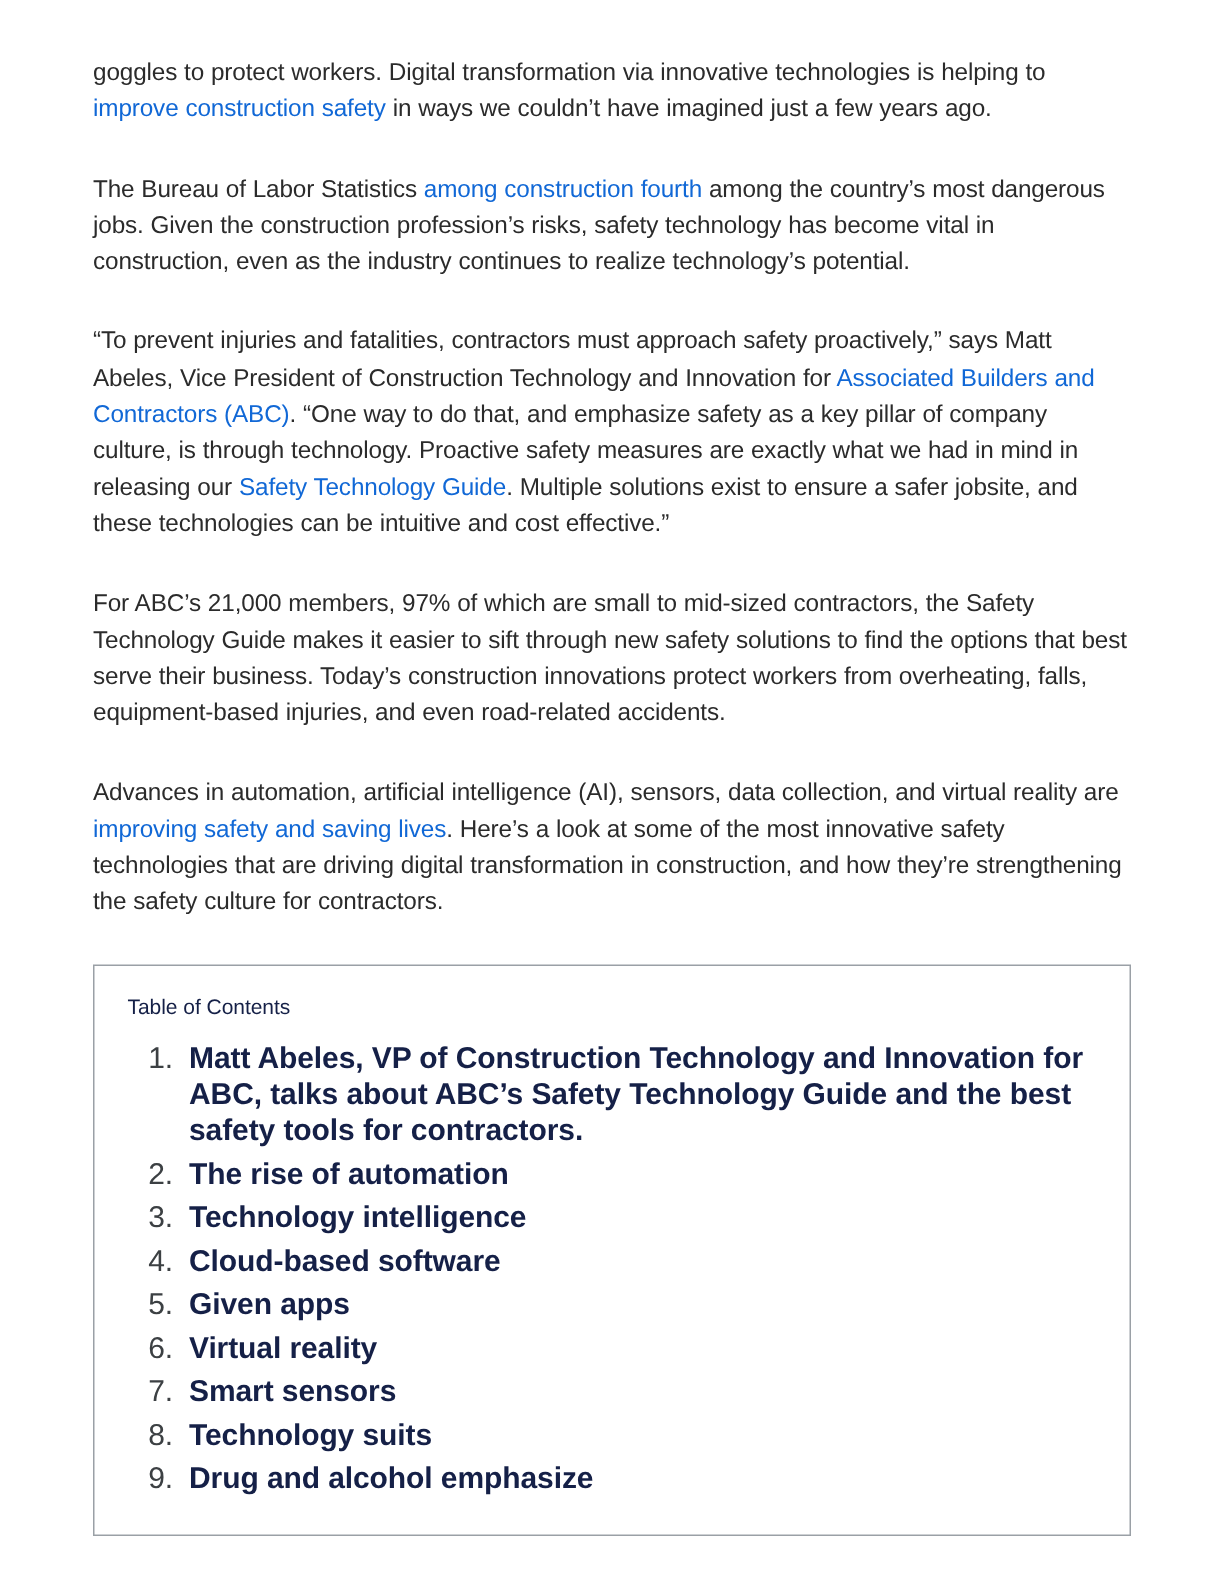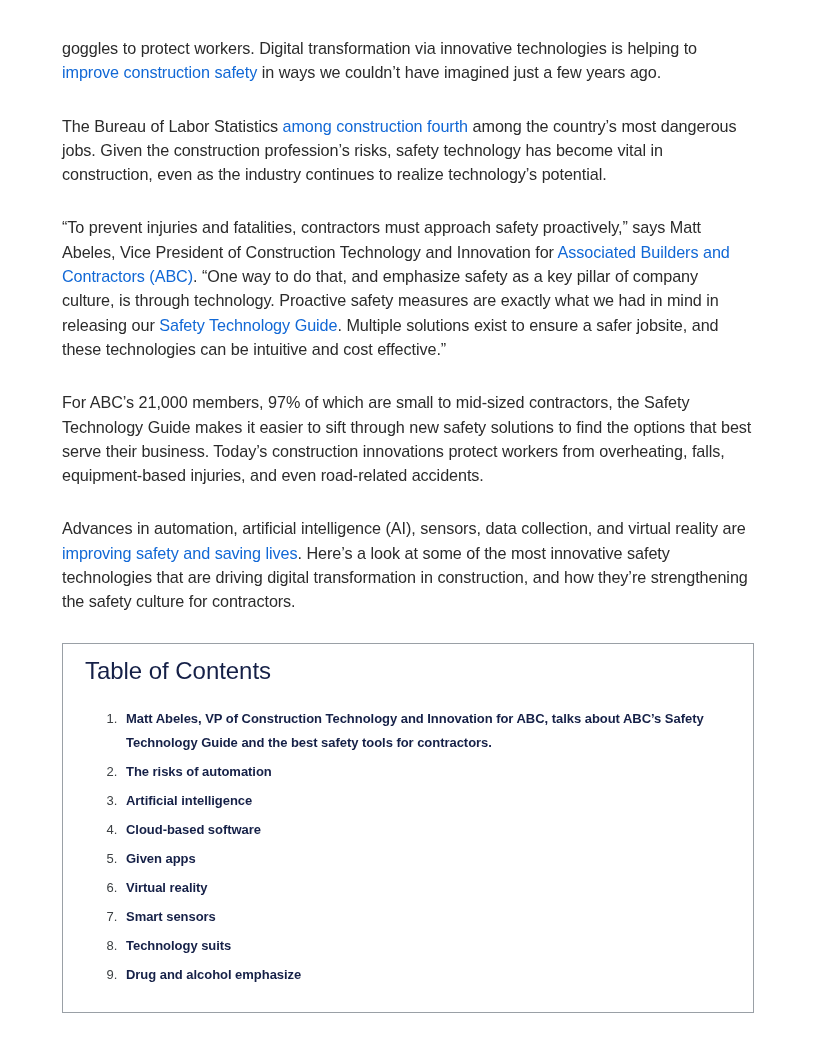--- a/index.html
+++ b/index.html
@@ -40,35 +40,35 @@
   }
   .toc-box {
     margin-top: 25px;
     border: 1px solid #9aa0a6;
     box-sizing: border-box;
     width: 692px;
     padding: 14px 22px 20px 22px;
     background: #ffffff;
   }
   .toc-title {
-    font-size: 24px;
+    font-size: 14px;
     line-height: 26px;
     color: #152047;
     font-weight: 400;
-    margin: 0 0 23px 0;
+    margin: 0 0 10px 0;
     letter-spacing: -0.002em;
   }
   ol.toc-list {
     margin: 0;
     padding: 0 0 0 36px;
     list-style-type: decimal;
     list-style-position: outside;
   }
   ol.toc-list li {
-    font-size: 13px;
+    font-size: 20px;
     line-height: 24px;
     color: #3c4043;
     margin-bottom: 5px;
     padding-left: 5px;
   }
   ol.toc-list li .toc-link {
     color: #152047;
     font-weight: bold;
     text-decoration: none;
     letter-spacing: -0.003em;
@@ -85,22 +85,22 @@
         <p class="para"><span>“To prevent injuries and fatalities, contractors must approach safety proactively,” says Matt Abeles, Vice President of Construction Technology and Innovation for </span><a class="link" href="#">Associated Builders and Contractors (ABC)</a><span>. “One way to do that, and emphasize safety as a key pillar of company culture, is through technology. Proactive safety measures are exactly what we had in mind in releasing our </span><a class="link" href="#">Safety Technology Guide</a><span>. Multiple solutions exist to ensure a safer jobsite, and these technologies can be intuitive and cost effective.”</span></p>
         <p class="para"><span>For ABC’s 21,000 members, 97% of which are small to mid-sized contractors, the Safety Technology Guide makes it easier to sift through new safety solutions to find the options that best serve their business. Today’s construction innovations protect workers from overheating, falls, equipment-based injuries, and even road-related accidents.</span></p>
         <p class="para"><span>Advances in automation, artificial intelligence (AI), sensors, data collection, and virtual reality are </span><a class="link" href="#">improving safety and saving lives</a><span>. Here’s a look at some of the most innovative safety technologies that are driving digital transformation in construction, and how they’re strengthening the safety culture for contractors.</span></p>
       </div>
   </div>
 
   <div class="toc-box">
     <div class="toc-title">Table of Contents</div>
     <ol class="toc-list" id="toc-list">
         <li><a class="toc-link" href="#">Matt Abeles, VP of Construction Technology and Innovation for ABC, talks about ABC’s Safety Technology Guide and the best safety tools for contractors.</a></li>
-        <li><a class="toc-link" href="#">The risks of automation</a></li>
-        <li><a class="toc-link" href="#">Artificial intelligence</a></li>
+        <li><a class="toc-link" href="#">The rise of automation</a></li>
+        <li><a class="toc-link" href="#">Technology intelligence</a></li>
         <li><a class="toc-link" href="#">Cloud-based software</a></li>
         <li><a class="toc-link" href="#">Given apps</a></li>
         <li><a class="toc-link" href="#">Virtual reality</a></li>
         <li><a class="toc-link" href="#">Smart sensors</a></li>
         <li><a class="toc-link" href="#">Technology suits</a></li>
         <li><a class="toc-link" href="#">Drug and alcohol emphasize</a></li>
       </ol>
   </div>
 </div>
 

